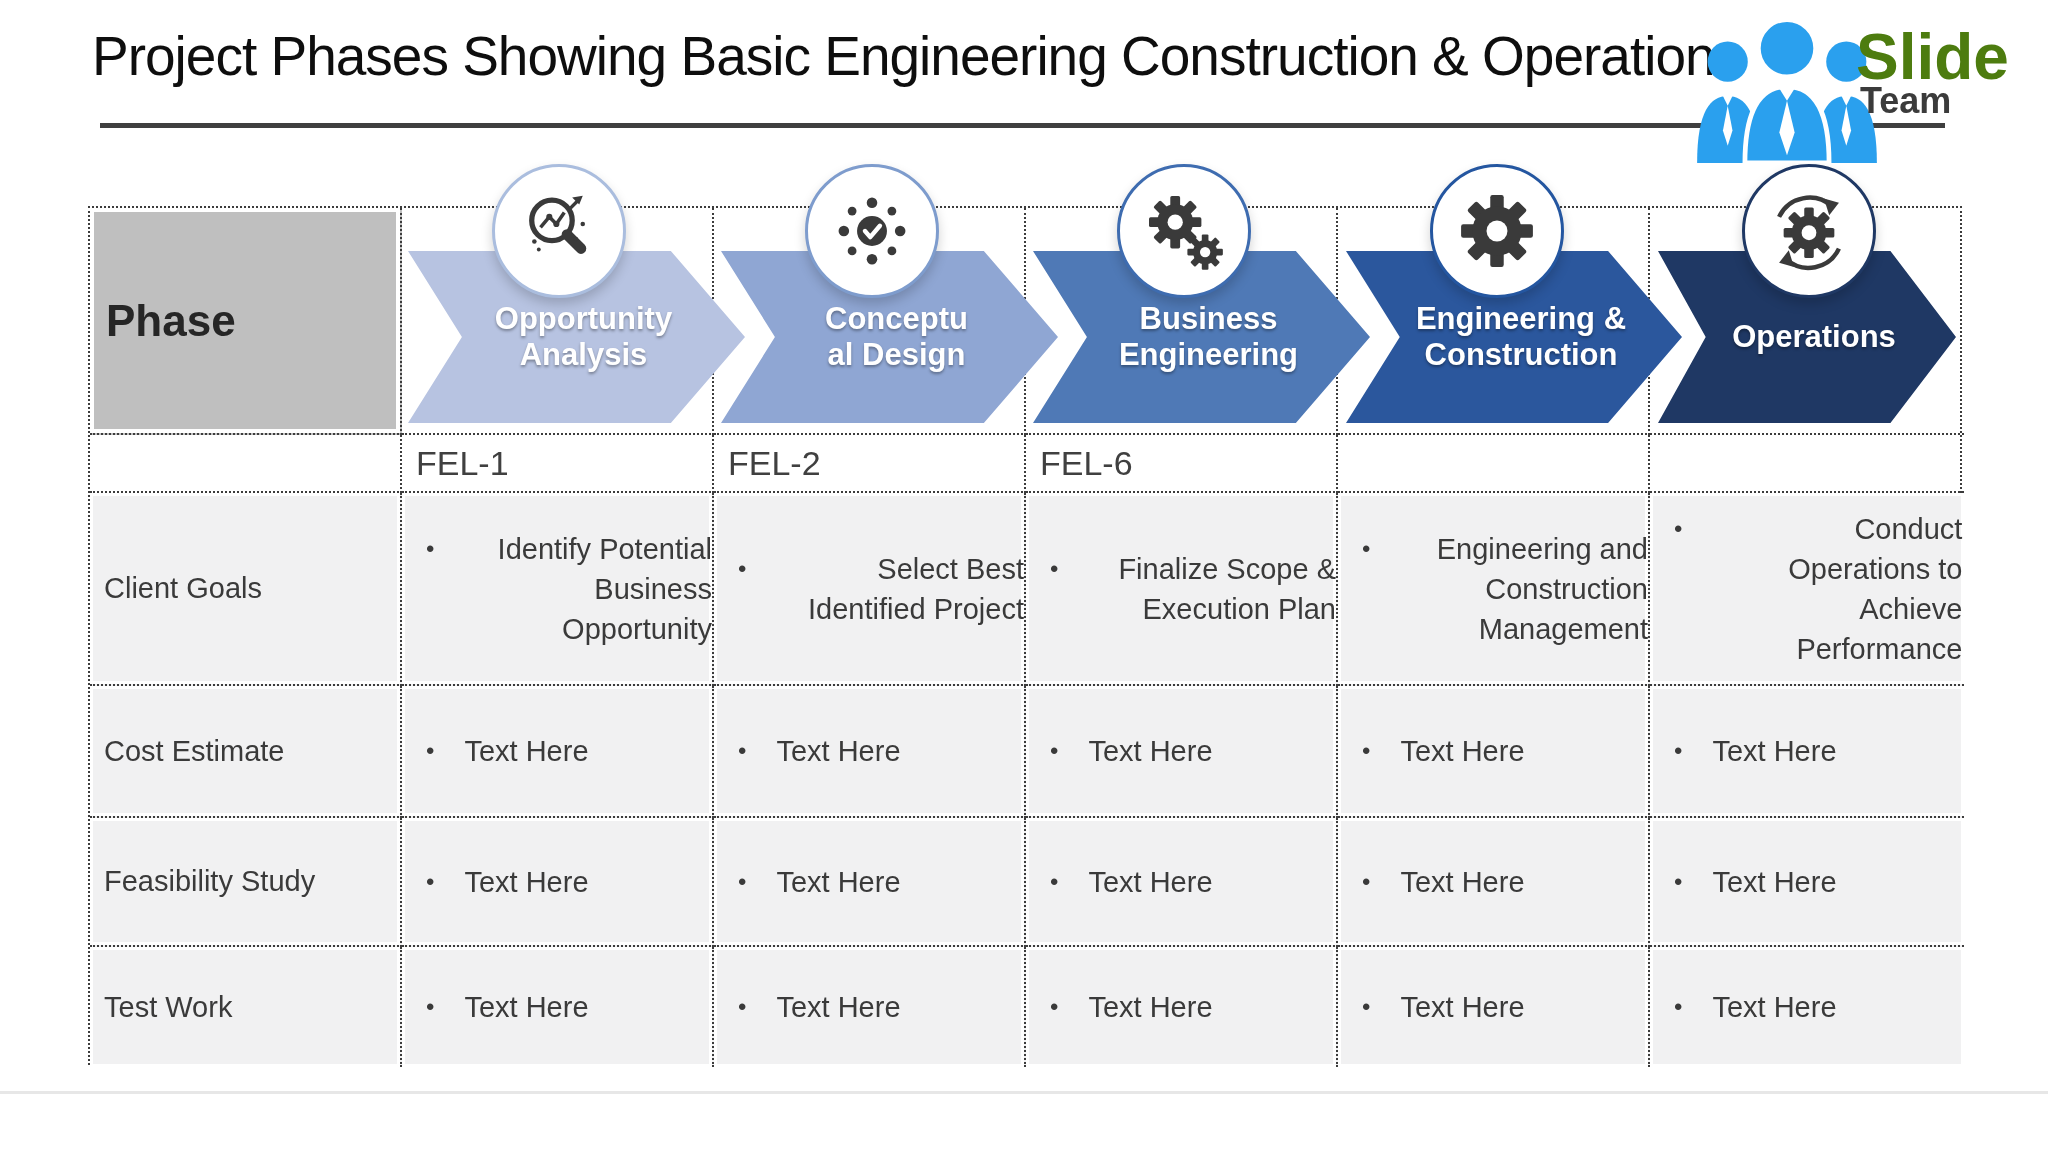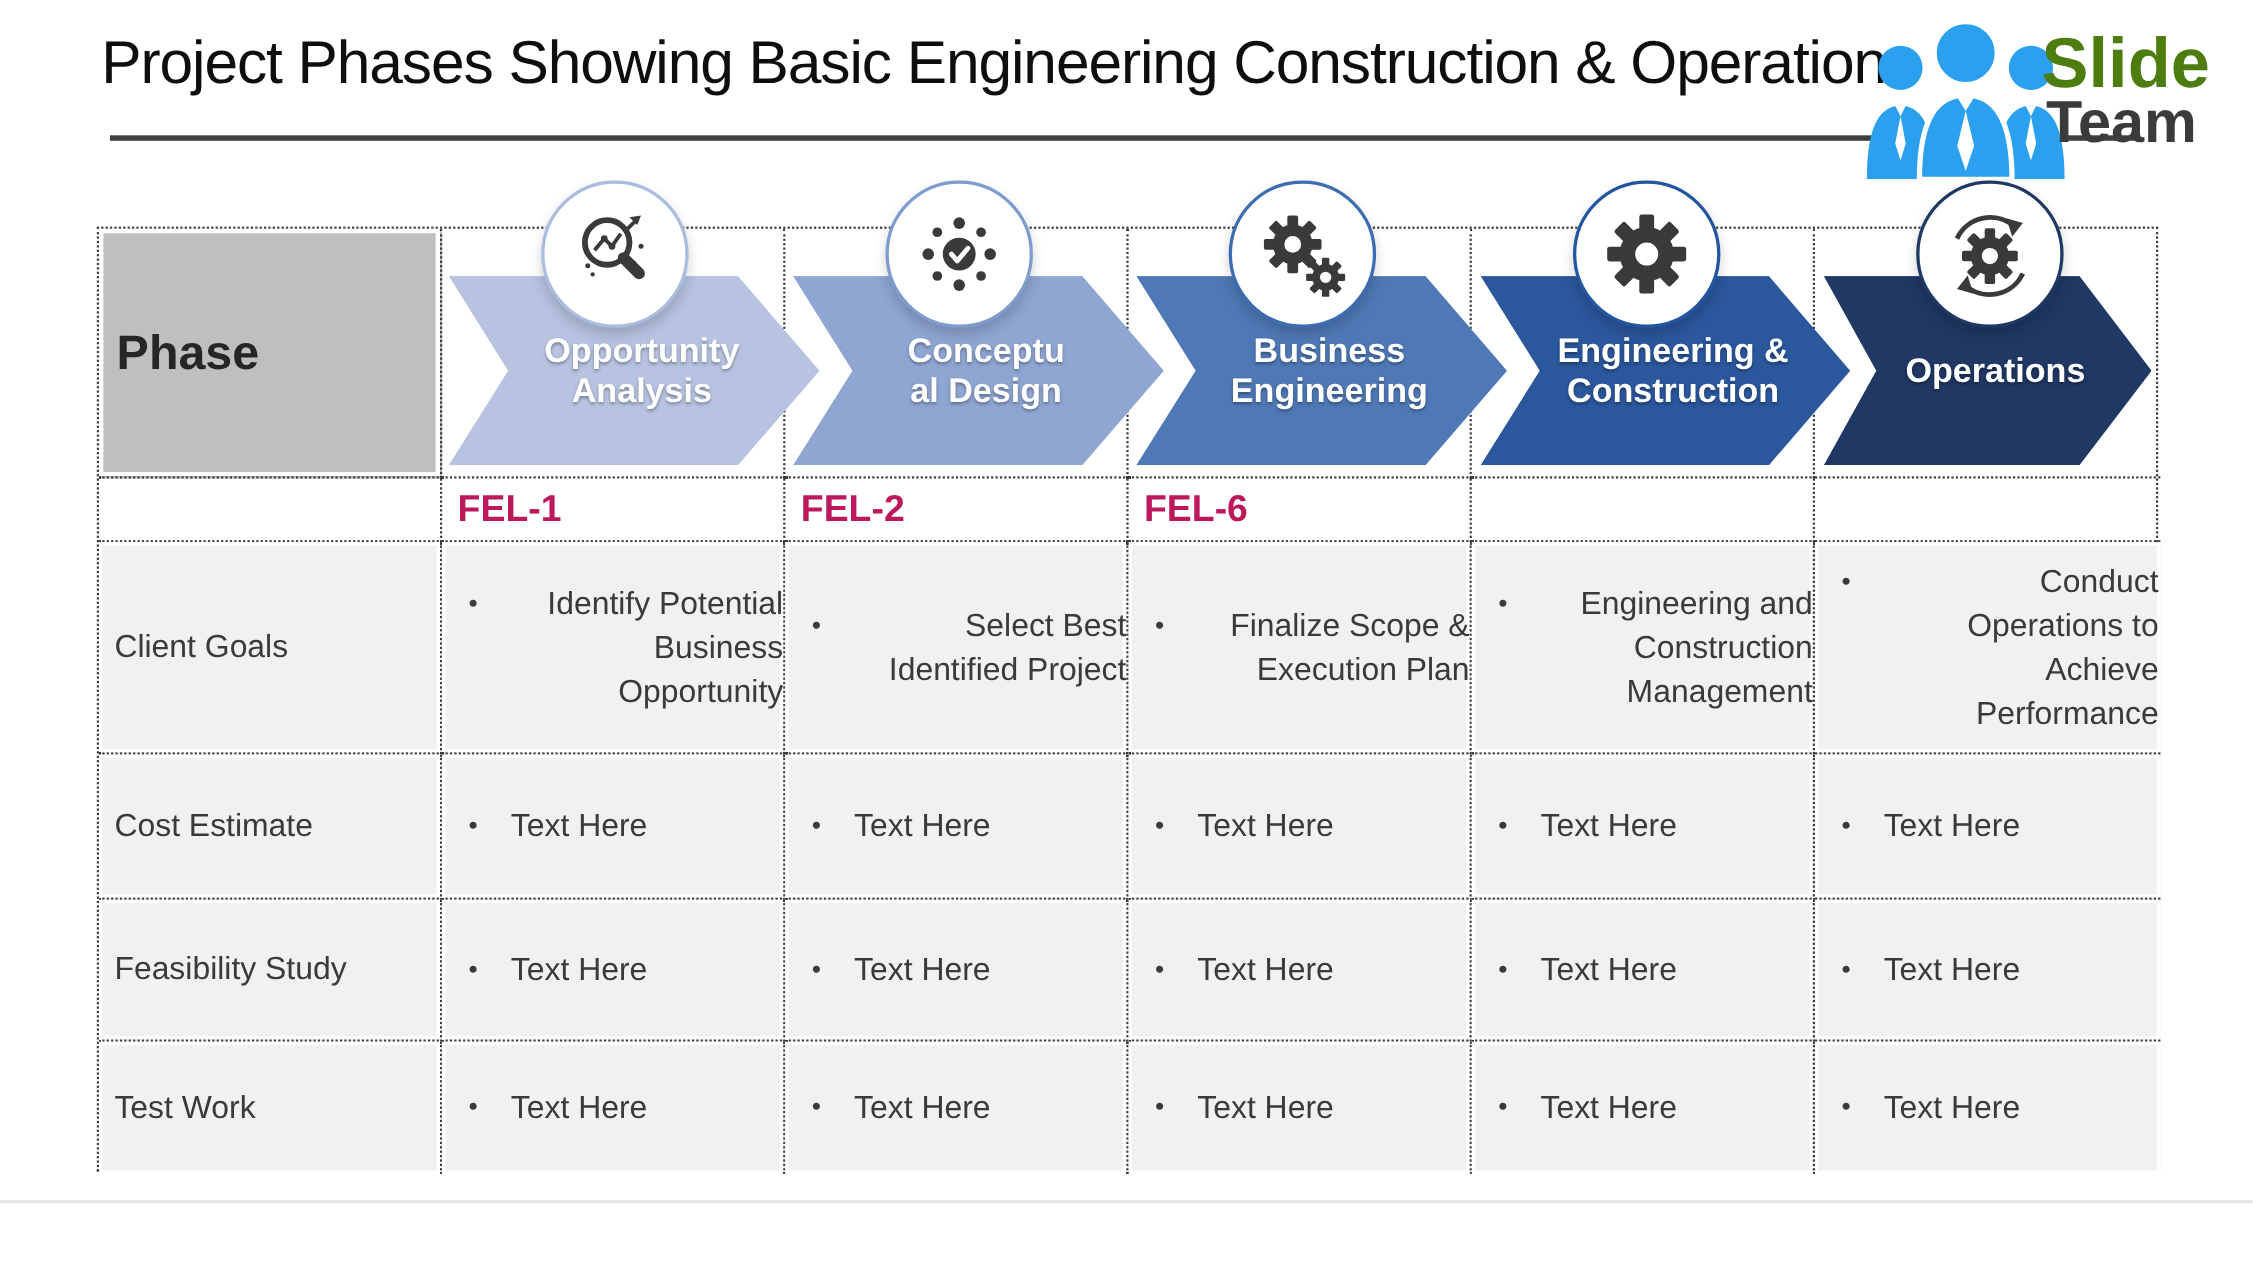--- a/index.html
+++ b/index.html
@@ -8,36 +8,36 @@
 
   
   .title{position:absolute;left:92px;top:24px;width:1900px;font-size:55px;
          letter-spacing:-1px;color:#0e0e0e;white-space:nowrap;}
   .rule{position:absolute;left:100px;top:123px;width:1845px;height:5px;background:#3f3f3f;}
 
   
   .logo{position:absolute;left:1672px;top:6px;width:372px;height:162px;z-index:30;}
   .logo svg{position:absolute;left:0;top:4px;}
   .brand-slide{position:absolute;left:184px;top:14px;font-size:64px;font-weight:bold;color:#4d7c0f;}
-  .brand-team{position:absolute;left:188px;top:74px;font-size:54px;font-weight:bold;color:#3b3b3b;}
+  .brand-team{position:absolute;left:188px;top:74px;font-size:36px;font-weight:bold;color:#3b3b3b;}
 
   
   .tbl{position:absolute;left:88px;top:206px;width:1874px;height:859px;
        display:grid;grid-template-columns:312px 312px 312px 312px 312px 314px;
        grid-template-rows:227px 58px 193px 132px 129px 120px;
        border:2px dotted #3c3c3c;box-sizing:border-box;}
   .cell{border-right:2px dotted #3c3c3c;border-bottom:2px dotted #3c3c3c;
         box-sizing:border-box;display:flex;align-items:center;text-align:right;}
   .cell.cend{border-right:none;}
   .cell.rend{border-bottom:none;}
   .c-gray{background:#bfbfbf;box-shadow:inset 0 0 0 4px #fff;}
   .c-data{background:#f1f1f2;box-shadow:inset 0 0 0 3px #fff;}
   .phase-label{font-size:44px;font-weight:bold;color:#262626;padding-left:16px;}
   .row-label{font-size:29px;color:#3a3a3a;padding-left:14px;}
-  .fel{font-size:34px;font-weight:bold;color:#be185d;padding-left:14px;}
+  .fel{font-size:34px;font-weight:normal;color:#404040;padding-left:14px;}
   .bullets{display:flex;gap:30px;padding-left:24px;align-items:flex-start;}
   .bullets .dot{font-size:24px;color:#3a3a3a;line-height:40px;}
   .bullets .txt{font-size:29px;color:#3a3a3a;line-height:40px;max-width:250px;}
 
   
   .arrow{position:absolute;top:251px;height:172px;z-index:10;
          clip-path:polygon(0 0,78% 0,100% 50%,78% 100%,0 100%,16% 50%);
          display:flex;flex-direction:column;align-items:center;justify-content:center;
          text-align:center;color:#fff;font-weight:bold;font-size:31px;line-height:1.16;
          padding-left:52px;padding-right:38px;box-sizing:border-box;

